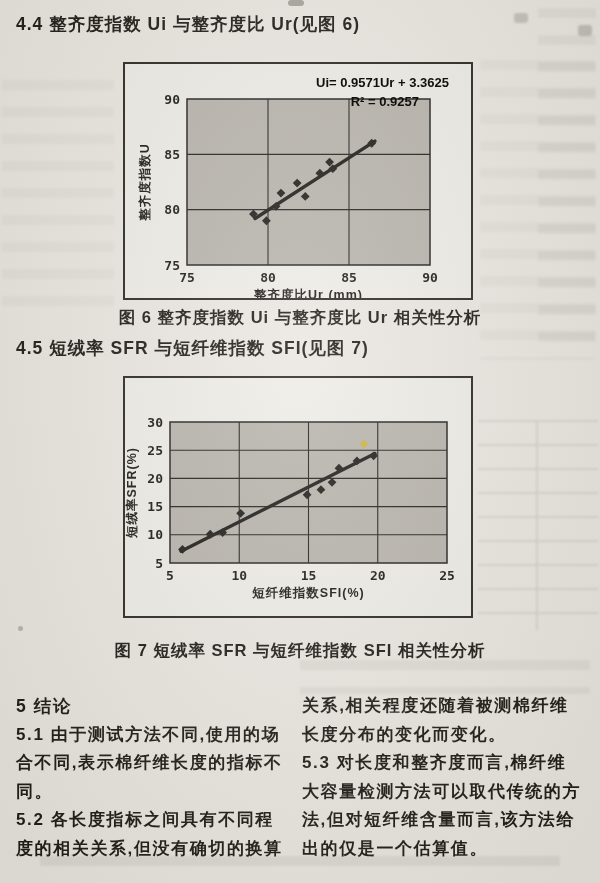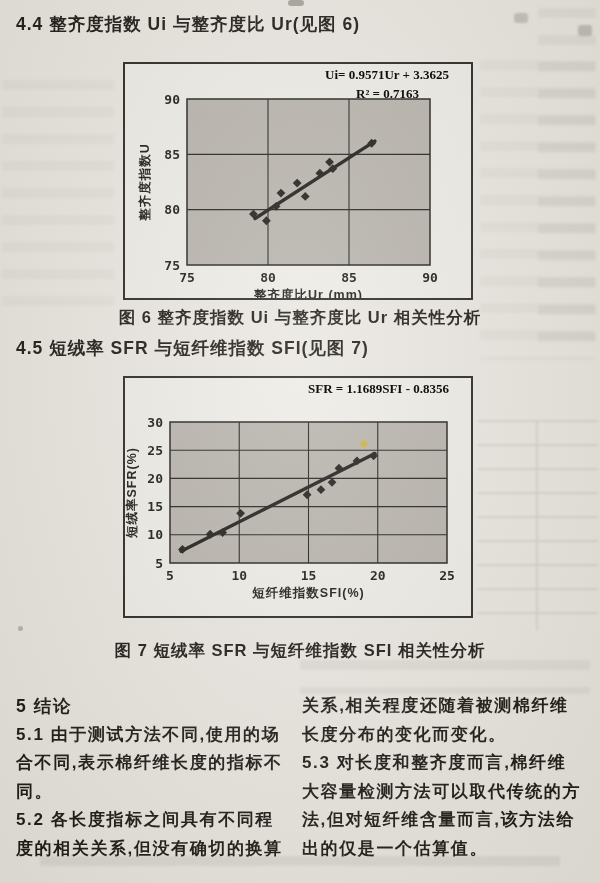--- a/index.html
+++ b/index.html
@@ -13,22 +13,22 @@
   #h44{top:12px;}
   #h45{top:336px;}
   .caption{position:absolute;left:0;width:600px;text-align:center;font-weight:bold;
         font-size:16.5px;letter-spacing:1px;}
   #cap6{top:307px;}
   #cap7{top:640px;}
   .chartbox{position:absolute;left:123px;width:350px;background:#edebe5;
         border:2px solid #23221f;box-sizing:border-box;}
   #fig6{top:62px;height:238px;}
   #fig7{top:376px;height:242px;}
-  .eq{position:absolute;top:1px;right:22px;z-index:2;text-align:right;
-      font-family:Liberation Serif, serif;font-weight:bold;font-size:13px;
+  .eq{position:absolute;top:9px;right:22px;z-index:2;text-align:right;
+      font-family:Liberation Sans, sans-serif;font-weight:bold;font-size:13px;
       line-height:19px;color:#12100d;}
   .eq .r2{display:block;padding-right:30px;}
   .chartbox svg{position:absolute;left:0;top:0;}
   .tick{font-family:"DejaVu Sans Mono",monospace;font-weight:bold;font-size:13px;fill:#14120f;}
   .axis{font-family:"Liberation Sans",sans-serif;font-weight:bold;font-size:12.5px;
         fill:#14120f;letter-spacing:1px;}
   .col{position:absolute;top:692px;width:294px;font-size:17px;font-weight:600;
        letter-spacing:1.6px;line-height:28.5px;}
   #colL{left:16px;} #colR{left:302px;}
   .col p,.col h3{margin:0;padding:0;white-space:pre-line;font-size:17px;}
@@ -43,21 +43,21 @@
 </head>
 <body>
 
 <div class="page">
 
   <div class="heading" id="h44">4.4  整齐度指数 Ui 与整齐度比 Ur(见图 6)</div>
 
   <div class="chartbox" id="fig6">
     <div class="eq">
       <span>Ui= 0.9571Ur + 3.3625</span>
-      <span class="r2">R² = 0.7163</span>
+      <span class="r2">R² = 0.9257</span>
     </div>
   <svg width="346" height="234">
         <rect x="62" y="35" width="243" height="166" fill="#b5b1a9" stroke="#1b1a18" stroke-width="1.5"></rect>
         <line x1="143" y1="35" x2="143" y2="201" stroke="#1b1a18" stroke-width="1.1"></line>
         <line x1="224" y1="35" x2="224" y2="201" stroke="#1b1a18" stroke-width="1.1"></line>
         <line x1="62" y1="145.66666666666669" x2="305" y2="145.66666666666669" stroke="#1b1a18" stroke-width="1.1"></line>
         <line x1="62" y1="90.33333333333334" x2="305" y2="90.33333333333334" stroke="#1b1a18" stroke-width="1.1"></line>
         <line x1="130.04000000000005" y1="154.51999999999998" x2="249.9199999999999" y2="77.05333333333331" stroke="#161411" stroke-width="3.4" stroke-linecap="round"></line>
         <path d="M128.4199999999999 145.69333333333338 L132.8199999999999 150.0933333333334 L128.4199999999999 154.4933333333334 L124.0199999999999 150.0933333333334 Z" fill="#181613"></path>
         <path d="M141.3800000000001 152.33333333333334 L145.78000000000011 156.73333333333335 L141.3800000000001 161.13333333333335 L136.9800000000001 156.73333333333335 Z" fill="#181613"></path>
@@ -81,21 +81,20 @@
         <text class="axis" transform="translate(24,118) rotate(-90)" text-anchor="middle">整齐度指数U</text>
       </svg>
     </div>
 
   <div class="caption" id="cap6">图 6  整齐度指数 Ui 与整齐度比 Ur 相关性分析</div>
 
   <div class="heading" id="h45">4.5  短绒率 SFR 与短纤维指数 SFI(见图 7)</div>
 
   <div class="chartbox" id="fig7">
     <div class="eq">
-      <span>SFR = 1.1689SFI - 0.8356</span>
     </div>
   <svg width="346" height="238">
         <rect x="45" y="44" width="277" height="141" fill="#b5b1a9" stroke="#1b1a18" stroke-width="1.5"></rect>
         <line x1="114.25" y1="44" x2="114.25" y2="185" stroke="#1b1a18" stroke-width="1.1"></line>
         <line x1="183.5" y1="44" x2="183.5" y2="185" stroke="#1b1a18" stroke-width="1.1"></line>
         <line x1="252.75" y1="44" x2="252.75" y2="185" stroke="#1b1a18" stroke-width="1.1"></line>
         <line x1="45" y1="156.8" x2="322" y2="156.8" stroke="#1b1a18" stroke-width="1.1"></line>
         <line x1="45" y1="128.6" x2="322" y2="128.6" stroke="#1b1a18" stroke-width="1.1"></line>
         <line x1="45" y1="100.4" x2="322" y2="100.4" stroke="#1b1a18" stroke-width="1.1"></line>
         <line x1="45" y1="72.19999999999999" x2="322" y2="72.19999999999999" stroke="#1b1a18" stroke-width="1.1"></line>

